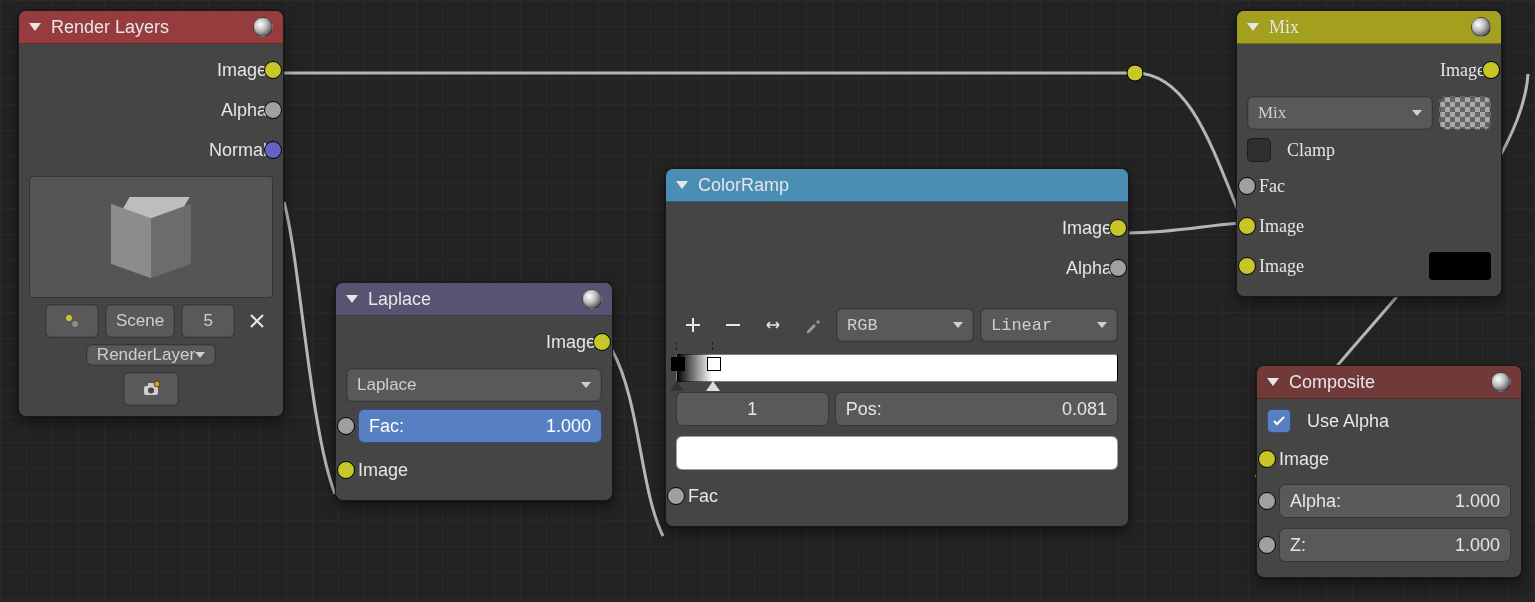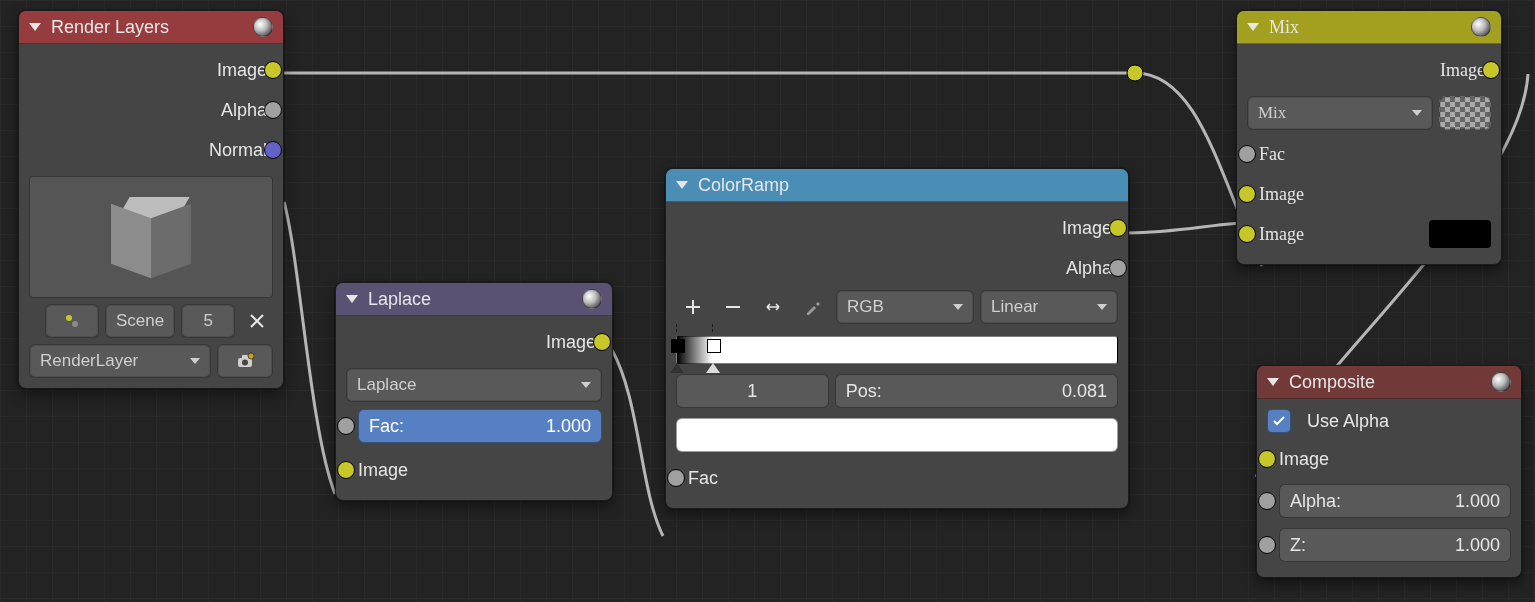--- a/index.html
+++ b/index.html
@@ -212,21 +212,21 @@
         </div>
       <div class="field" style="width:34px;justify-content:center;">
           <span>5</span>
         </div>
       <div class="iconbtn">
         <svg width="16" height="16" viewBox="0 0 16 16">
             <path d="M2 2 L14 14 M14 2 L2 14" stroke="#e6e6e6" stroke-width="2"></path>
           </svg>
       </div>
     </div>
-    <div class="hstack" style="margin-top:6px;">
+    <div class="hstack" style="margin-top:6px;flex-direction:column;">
       <div class="select flex1">
         <span>RenderLayer</span>
         <div class="mini-chev"></div>
       </div>
       <div class="field" style="width:34px;justify-content:center;position:relative;">
         <svg width="18" height="18" viewBox="0 0 18 18">
           <rect x="2" y="6" width="14" height="9" rx="2" fill="#cfcfcf"></rect>
             <rect x="6" y="3" width="6" height="4" rx="1" fill="#cfcfcf"></rect>
             <circle cx="9" cy="10.5" r="3" fill="#454545"></circle>
           <circle cx="15" cy="4" r="3" fill="#c7a020" stroke="#000" stroke-width="0.5"></circle>
@@ -273,21 +273,21 @@
   </div>
   <div class="node-body">
     <div class="row right">
       <span>Image</span>
       <div class="socket out s-yellow"></div>
     </div>
     <div class="row right">
       <span>Alpha</span>
       <div class="socket out s-grey"></div>
     </div>
-    <div class="hstack" style="margin-top:2px;">
+    <div class="hstack" style="margin-top:20px;font-family:Liberation Mono, monospace;">
       <div class="iconbtn">
         <svg width="18" height="18" viewBox="0 0 18 18">
             <path d="M9 2v14M2 9h14" stroke="#e6e6e6" stroke-width="2"></path>
           </svg>
       </div>
       <div class="iconbtn">
         <svg width="18" height="18" viewBox="0 0 18 18">
             <path d="M2 9h14" stroke="#e6e6e6" stroke-width="2"></path>
           </svg>
       </div>
@@ -346,20 +346,26 @@
       <span>Image</span>
       <div class="socket out s-yellow"></div>
     </div>
     <div class="hstack" style="margin-top:6px;">
       <div class="select flex1">
         <span>Mix</span>
         <div class="mini-chev"></div>
       </div>
       <div class="field" style="width:30px;justify-content:center;background:linear-gradient(45deg,#aaa 25%,transparent 25%,transparent 75%,#aaa 75%),linear-gradient(45deg,#aaa 25%,#666 25%,#666 75%,#aaa 75%);background-size:10px 10px;background-position:0 0,5px 5px;"></div>
     </div>
+    <div class="hstack" style="margin-top:8px;align-items:center;">
+      <div class="checkbox">
+        
+      </div>
+      <span>Clamp</span>
+    </div>
     <div class="row left" style="margin-top:4px;">
       <div class="socket in s-grey"></div>
       <span style="margin-left:6px;">Fac</span>
     </div>
     <div class="row left">
       <div class="socket in s-yellow"></div>
       <span style="margin-left:6px;">Image</span>
     </div>
     <div class="row left">
       <div class="socket in s-yellow"></div>

